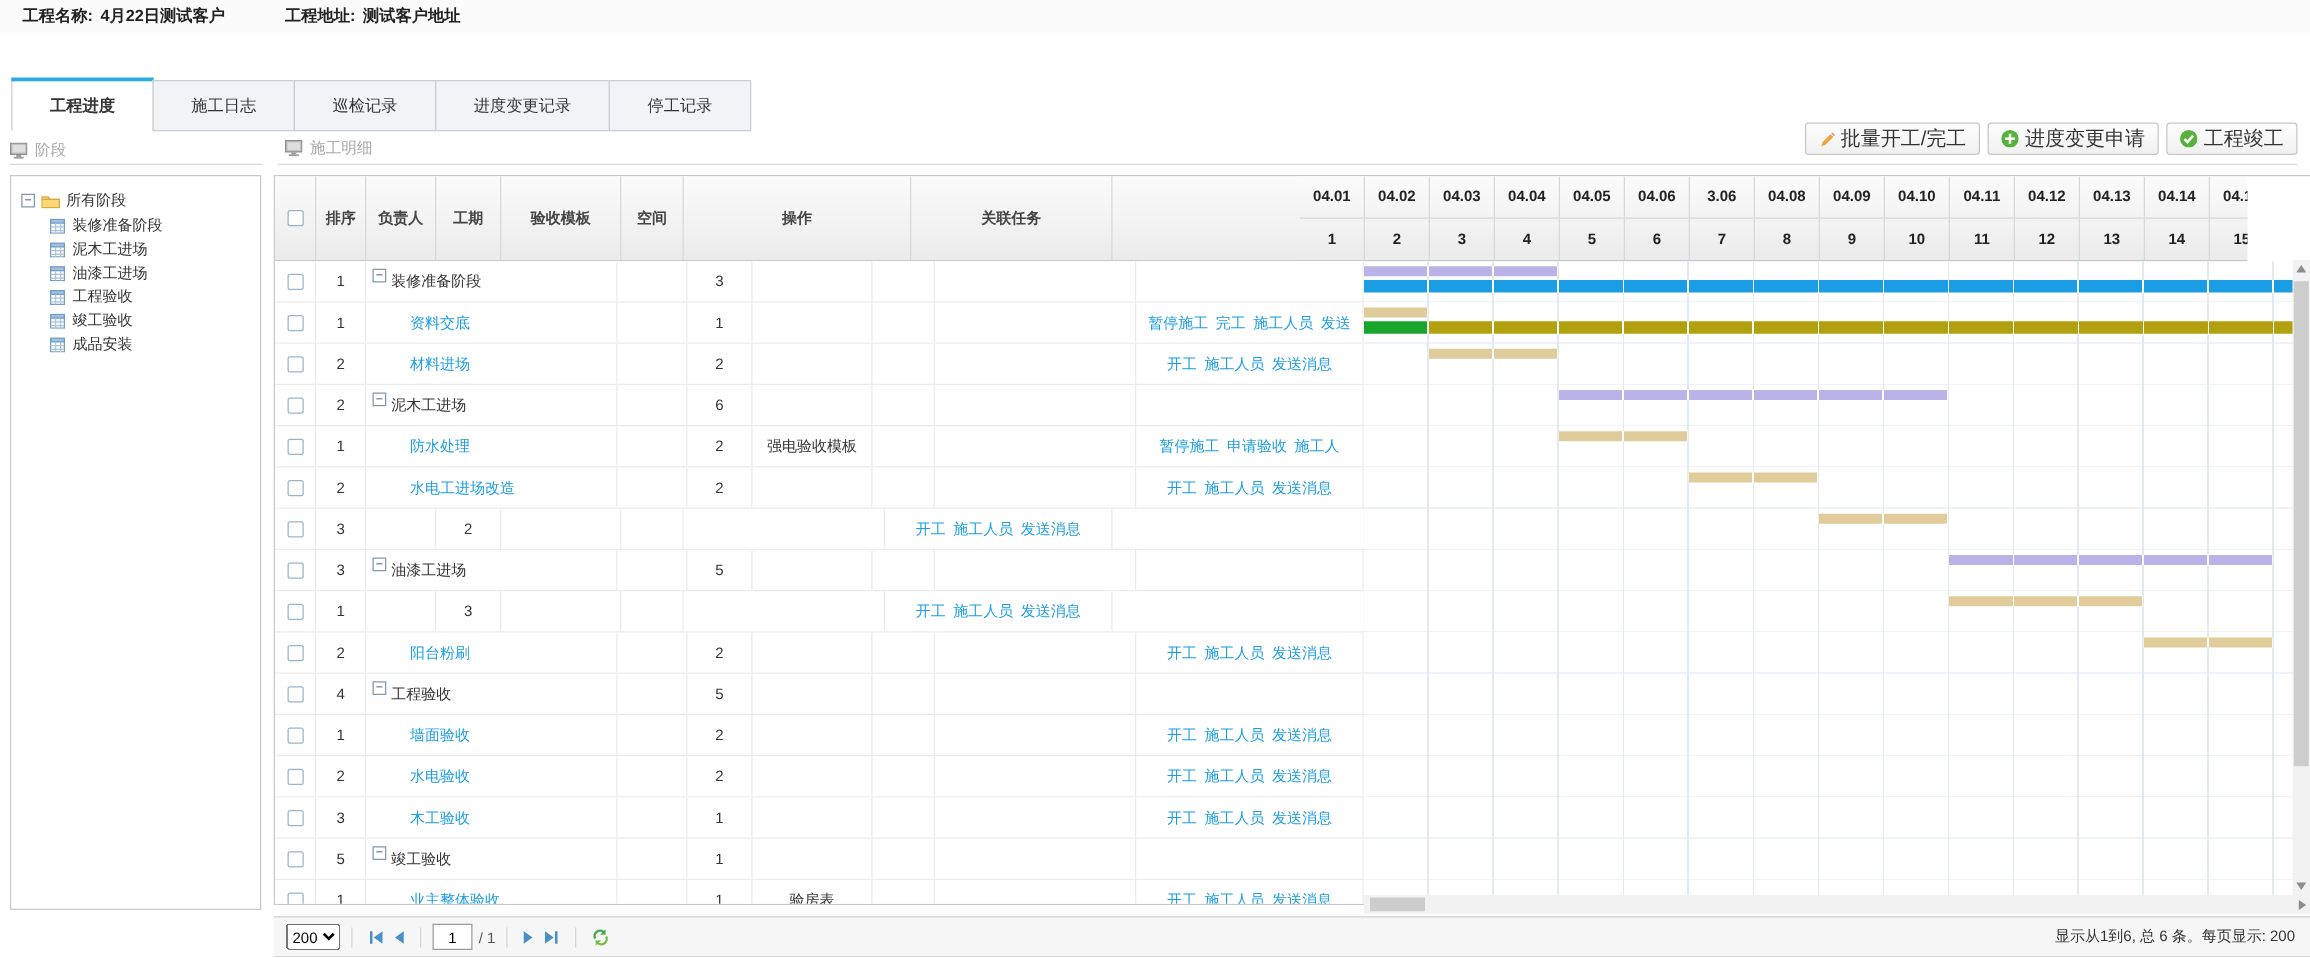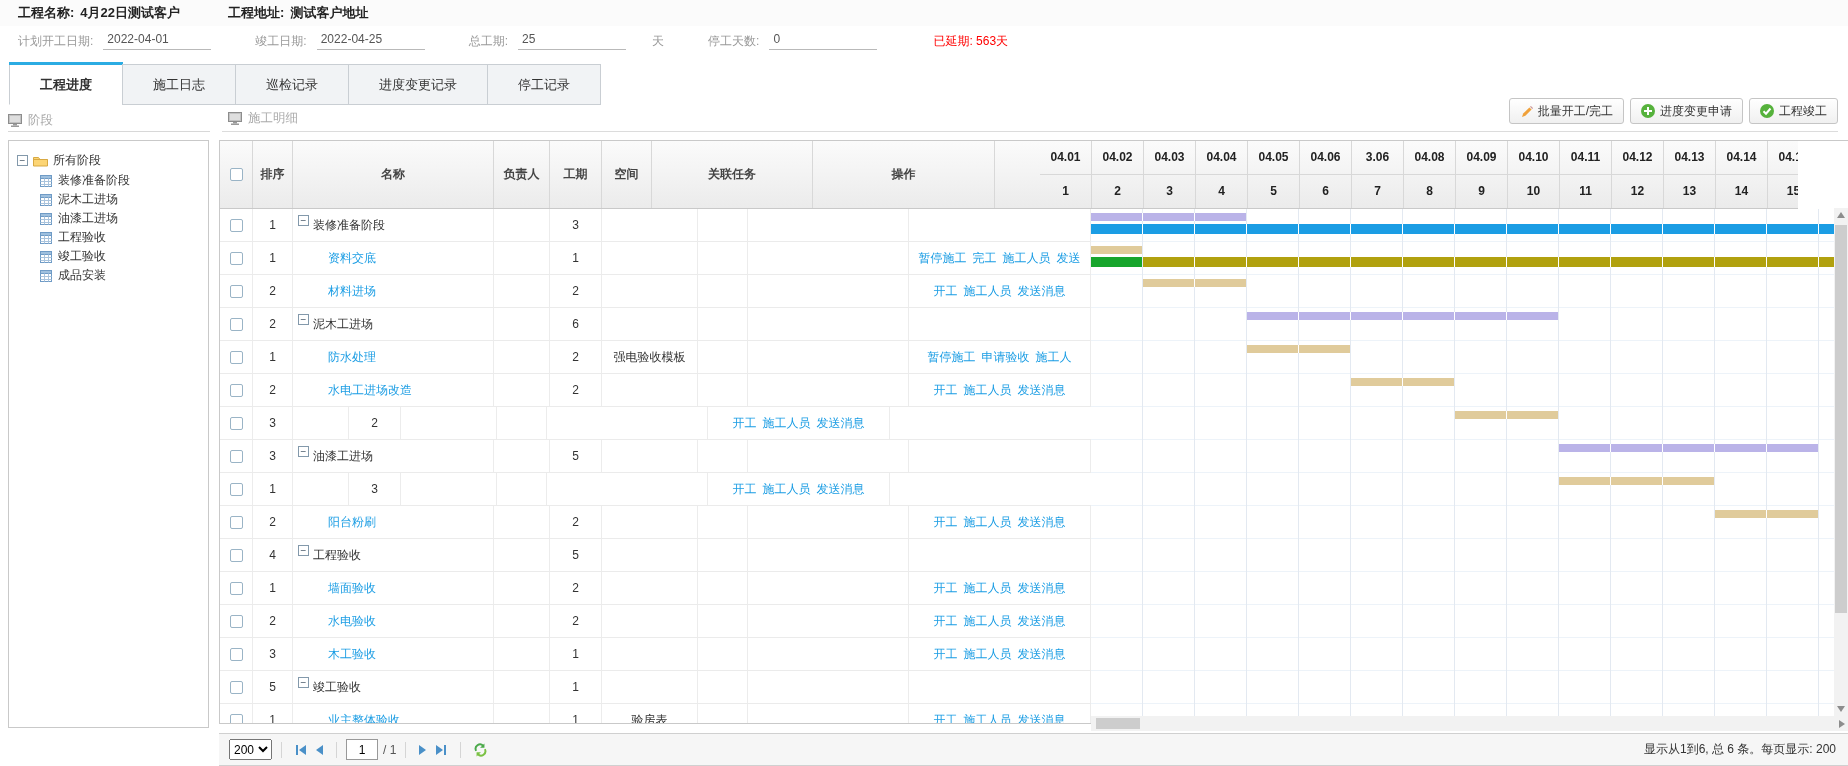--- a/index.html
+++ b/index.html
@@ -30,21 +30,21 @@
   
   .tree{position:absolute;left:8px;top:140px;width:201px;height:588px;border:1px solid #c9c9c9;background:#fff;
         box-sizing:border-box;padding-top:9px;font-size:12px;color:#333}
   .tree-root{display:flex;align-items:center;gap:5px;padding-left:8px;height:21px}
   .tree-item{display:flex;align-items:center;gap:6px;padding-left:31px;height:19px}
   .exp{display:inline-flex;align-items:center;justify-content:center;width:11px;height:11px;box-sizing:border-box;
        border:1px solid #8399ab;background:#fff;font-size:10px;line-height:9px;color:#456;flex:0 0 11px}
   
   .tbar{position:absolute;top:98px;right:10px;display:flex;gap:6px}
   .tbtn{height:26px;padding:0 10px;border:1px solid #c5c5c5;border-radius:3px;background:linear-gradient(#fff,#f0f0f0);
-        font-size:12px;display:flex;align-items:center;gap:5px;color:#333;font-family:inherit}
+        font-size:16px;display:flex;align-items:center;gap:5px;color:#333;font-family:inherit}
   
   .grid{position:absolute;left:219px;top:140px;width:1629px;height:584px;box-sizing:border-box;
         border:1px solid #c9c9c9;border-right:none;background:#fff;overflow:hidden}
   .ghead{position:absolute;left:0;top:0;width:871px;height:68px;display:flex;
          background:linear-gradient(#fbfbfb,#ebebeb);border-bottom:1px solid #c9c9c9;box-sizing:border-box}
   .hcell{box-sizing:border-box;border-right:1px solid #d8d8d8;display:flex;align-items:center;justify-content:center;
          font-weight:bold;color:#444}
   .gantt-head{position:absolute;left:820px;top:0;width:758px;height:68px;overflow:hidden;display:flex;
               background:linear-gradient(#fbfbfb,#ebebeb);border-bottom:1px solid #c9c9c9;box-sizing:border-box}
   .gh-col{flex:0 0 52px;width:52px;box-sizing:border-box;border-right:1px solid #d8d8d8;display:flex;flex-direction:column}
@@ -89,32 +89,20 @@
 
 <div class="page">
 
   <div class="info1">
     <span class="lbl-b">工程名称:</span>
     <span class="val-b">4月22日测试客户</span>
     <span class="lbl-b gap">工程地址:</span>
     <span class="val-b">测试客户地址</span>
   </div>
 
-  <div class="info2" id="info2">
-      <span class="f-lbl">计划开工日期:</span>
-      <span class="f-val">2022-04-01</span>
-      <span class="f-lbl f-gap">竣工日期:</span>
-      <span class="f-val">2022-04-25</span>
-      <span class="f-lbl f-gap">总工期:</span>
-      <span class="f-val">25</span>
-      <span class="f-suf">天</span>
-      <span class="f-lbl f-gap">停工天数:</span>
-      <span class="f-val">0</span>
-      <span class="delayed" style="color: rgb(255, 0, 0);">已延期: 563天</span>
-    </div>
 
   <div class="tabs" id="tabs">
       <div class="tab active">工程进度</div>
       <div class="tab">施工日志</div>
       <div class="tab">巡检记录</div>
       <div class="tab">进度变更记录</div>
       <div class="tab">停工记录</div>
     </div>
 
   <div class="side-title">
@@ -247,26 +235,26 @@
         <span>工程竣工</span>
       </button>
     </div>
 
   <div class="grid">
     <div class="ghead" id="gheadLeft">
         <div class="hcell" style="flex: 0 0 33px;">
           <span class="cb"></span>
         </div>
         <div class="hcell" style="flex: 0 0 40px;">排序</div>
-        <div class="hcell" style="flex: 0 0 201px;">名称</div>
         <div class="hcell" style="flex: 0 0 56px;">负责人</div>
         <div class="hcell" style="flex: 0 0 52px;">工期</div>
+        <div class="hcell" style="flex: 0 0 96px;">验收模板</div>
         <div class="hcell" style="flex: 0 0 50px;">空间</div>
+        <div class="hcell" style="flex: 0 0 182px;">操作</div>
         <div class="hcell" style="flex: 0 0 161px;">关联任务</div>
-        <div class="hcell" style="flex: 0 0 182px;">操作</div>
       </div>
     <div class="gantt-head" id="ganttHead">
         <div class="gh-col">
           <div class="gh-date">04.01</div>
           <div class="gh-day">1</div>
         </div>
         <div class="gh-col">
           <div class="gh-date">04.02</div>
           <div class="gh-day">2</div>
         </div>

